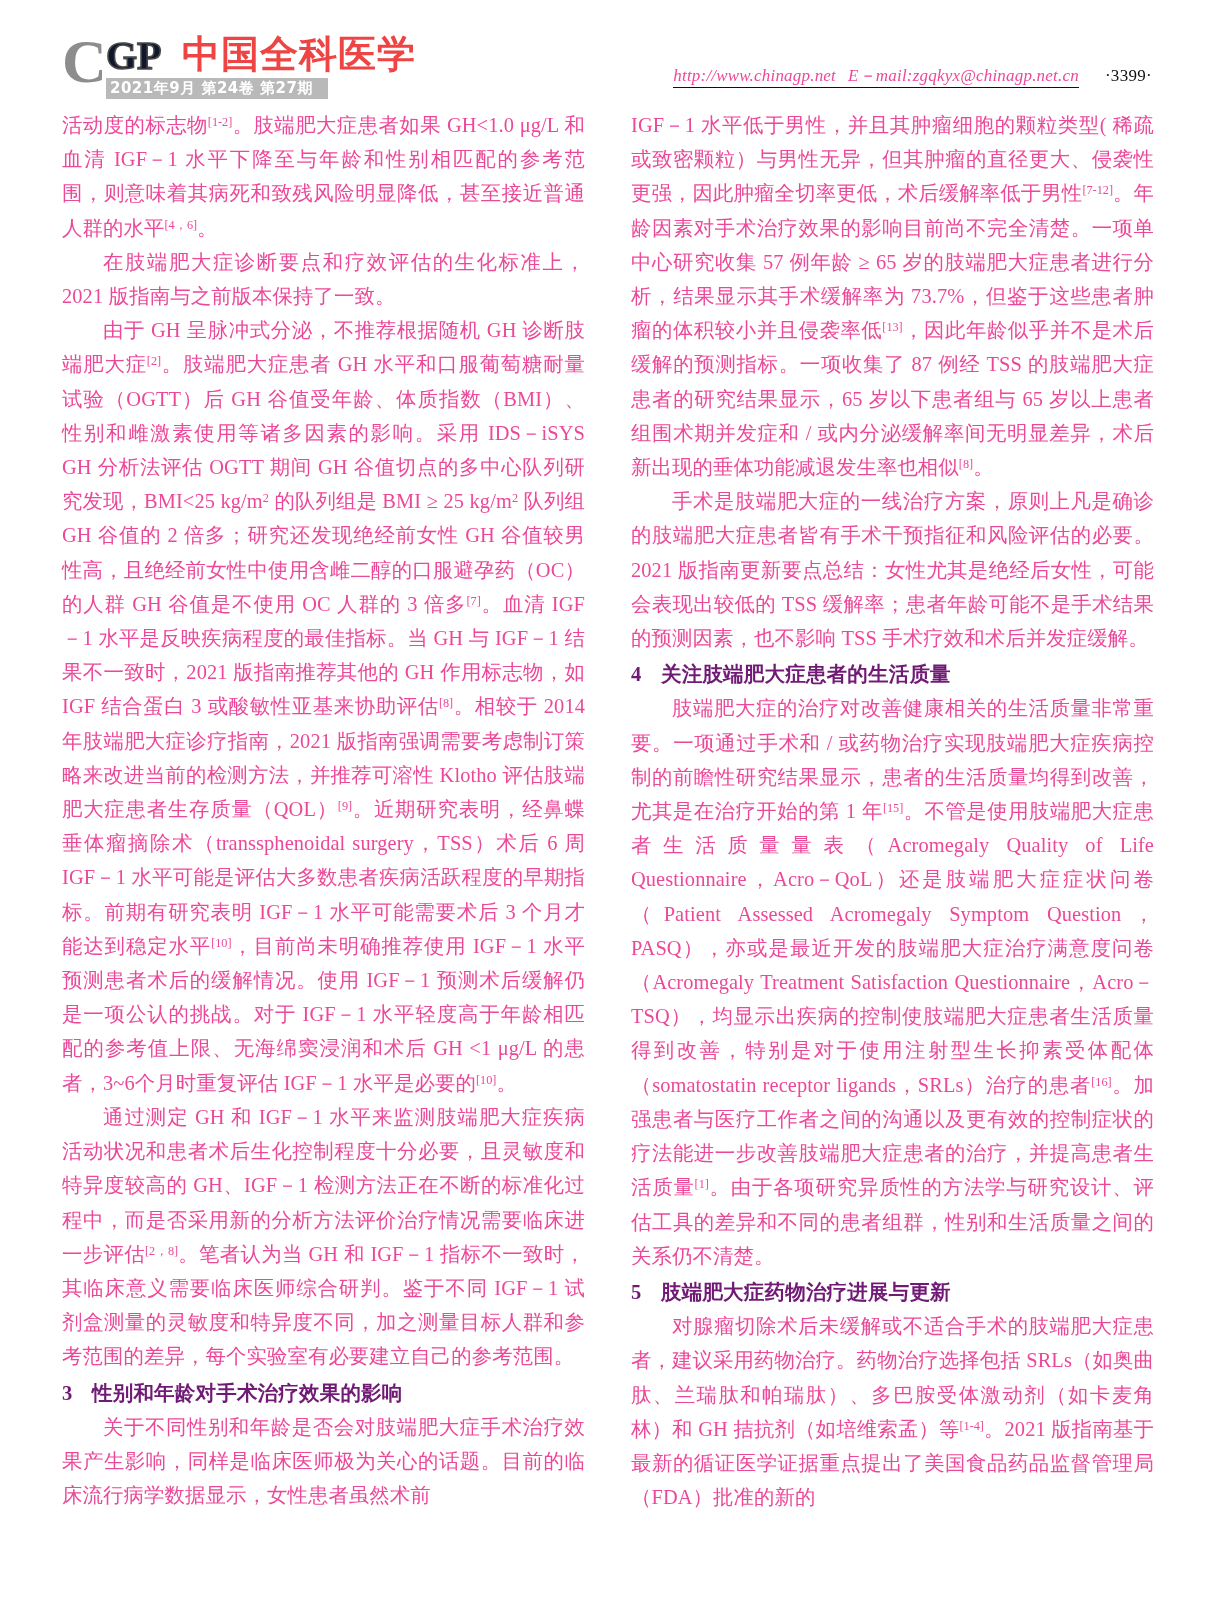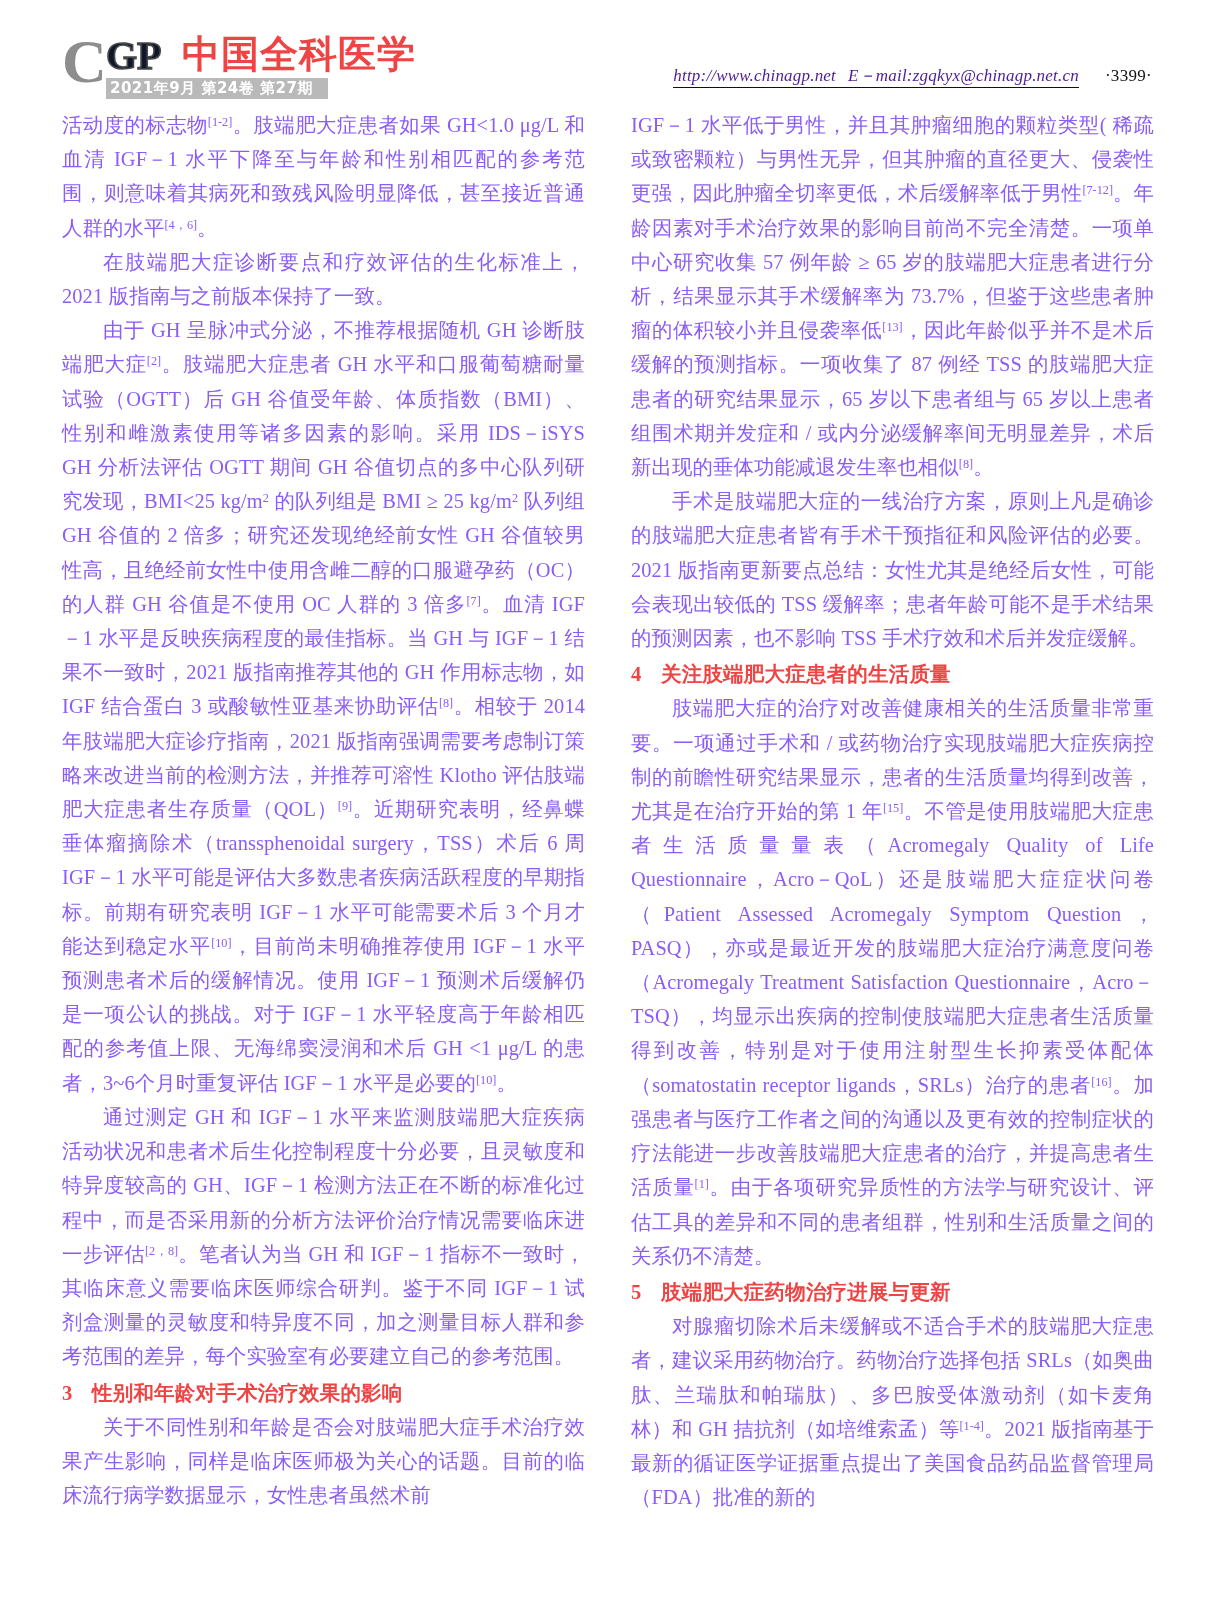--- a/index.html
+++ b/index.html
@@ -101,21 +101,21 @@
     display: flex;
     align-items: baseline;
     gap: 26px;
     white-space: nowrap;
   }
   .header-links {
     font-family: "Liberation Serif", serif;
     font-style: italic;
     font-size: 17px;
     line-height: 20px;
-    color: #4c1d95;
+    color: #ec4899;
     border-bottom: 1px solid #111;
     padding-bottom: 1px;
     letter-spacing: 0.2px;
   }
   .header-links .gap {
     display: inline-block;
     width: 12px;
   }
   .page-number {
     font-family: "Liberation Serif", serif;
@@ -136,38 +136,38 @@
   }
   .col {
     width: 523px;
   }
 
   p.body-par {
     margin: 0;
     font-family: "Liberation Serif", "DejaVu Serif", serif;
     font-size: 20.4px;
     line-height: 34.2px;
-    color: #8b5cf6;
+    color: #ec4899;
     text-align: justify;
     text-align-last: left;
     text-justify: inter-character;
     letter-spacing: 0.1px;
     word-spacing: 0.3px;
   }
   p.body-par.indent {
     text-indent: 41px;
   }
 
   h2.sec-head {
     margin: 2px 0 0 0;
     font-family: "DejaVu Sans", sans-serif;
     font-size: 20.5px;
     line-height: 34.2px;
     font-weight: 700;
-    color: #ef4444;
+    color: #701a75;
     letter-spacing: 0.2px;
   }
   h2.sec-head .num {
     display: inline-block;
     min-width: 30px;
     font-family: "Liberation Serif", serif;
     font-weight: 700;
   }
 
   sup {

